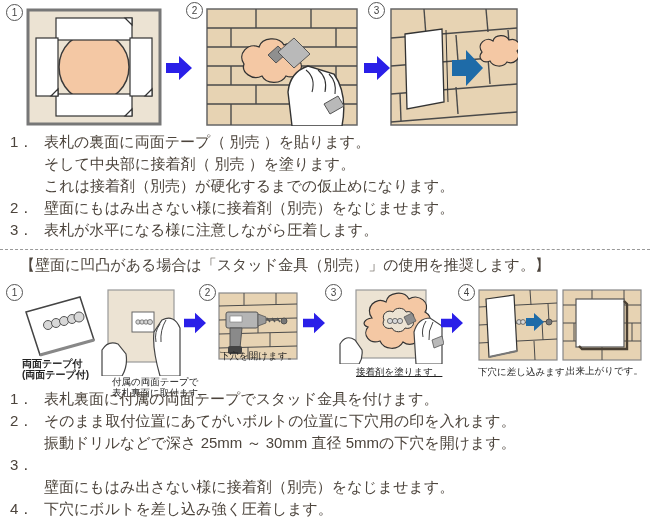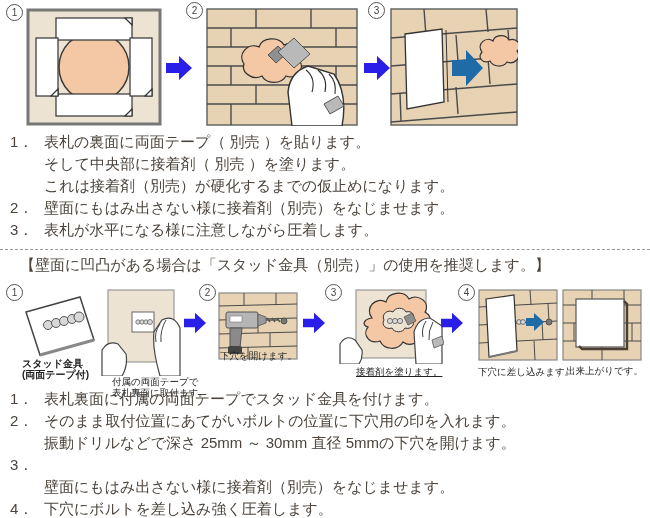--- a/index.html
+++ b/index.html
@@ -146,21 +146,21 @@
     <line x1="24" y1="63" x2="78" y2="48" stroke="#888" stroke-width="3"></line>
     <g fill="#d8d8d8" stroke="#555" stroke-width="1">
       <circle cx="32" cy="33" r="4.5"></circle>
         <circle cx="40" cy="31" r="4.5"></circle>
         <circle cx="48" cy="29" r="4.5"></circle>
       <circle cx="56" cy="27" r="4.5"></circle>
         <circle cx="63" cy="25" r="5"></circle>
     </g>
   </svg>
   <div class="caption bold abs" style="left:22px;top:358px;">
-    <div>スタッド金具</div>
+    <div>両面テープ付</div>
     <div>(両面テープ付)</div>
   </div>
 
   <svg class="abs" style="left:100px;top:288px;" width="82" height="88" viewBox="0 0 82 88">
     <rect x="8" y="2" width="66" height="72" fill="#ece3d3" stroke="#999" stroke-width="1.2"></rect>
     <rect x="32" y="24" width="22" height="20" fill="#ffffff" stroke="#666" stroke-width="1"></rect>
     <g fill="#d8d8d8" stroke="#666" stroke-width="0.8">
       <circle cx="38" cy="34" r="2.2"></circle>
         <circle cx="42" cy="34" r="2.2"></circle>
         <circle cx="46" cy="34" r="2.2"></circle>

